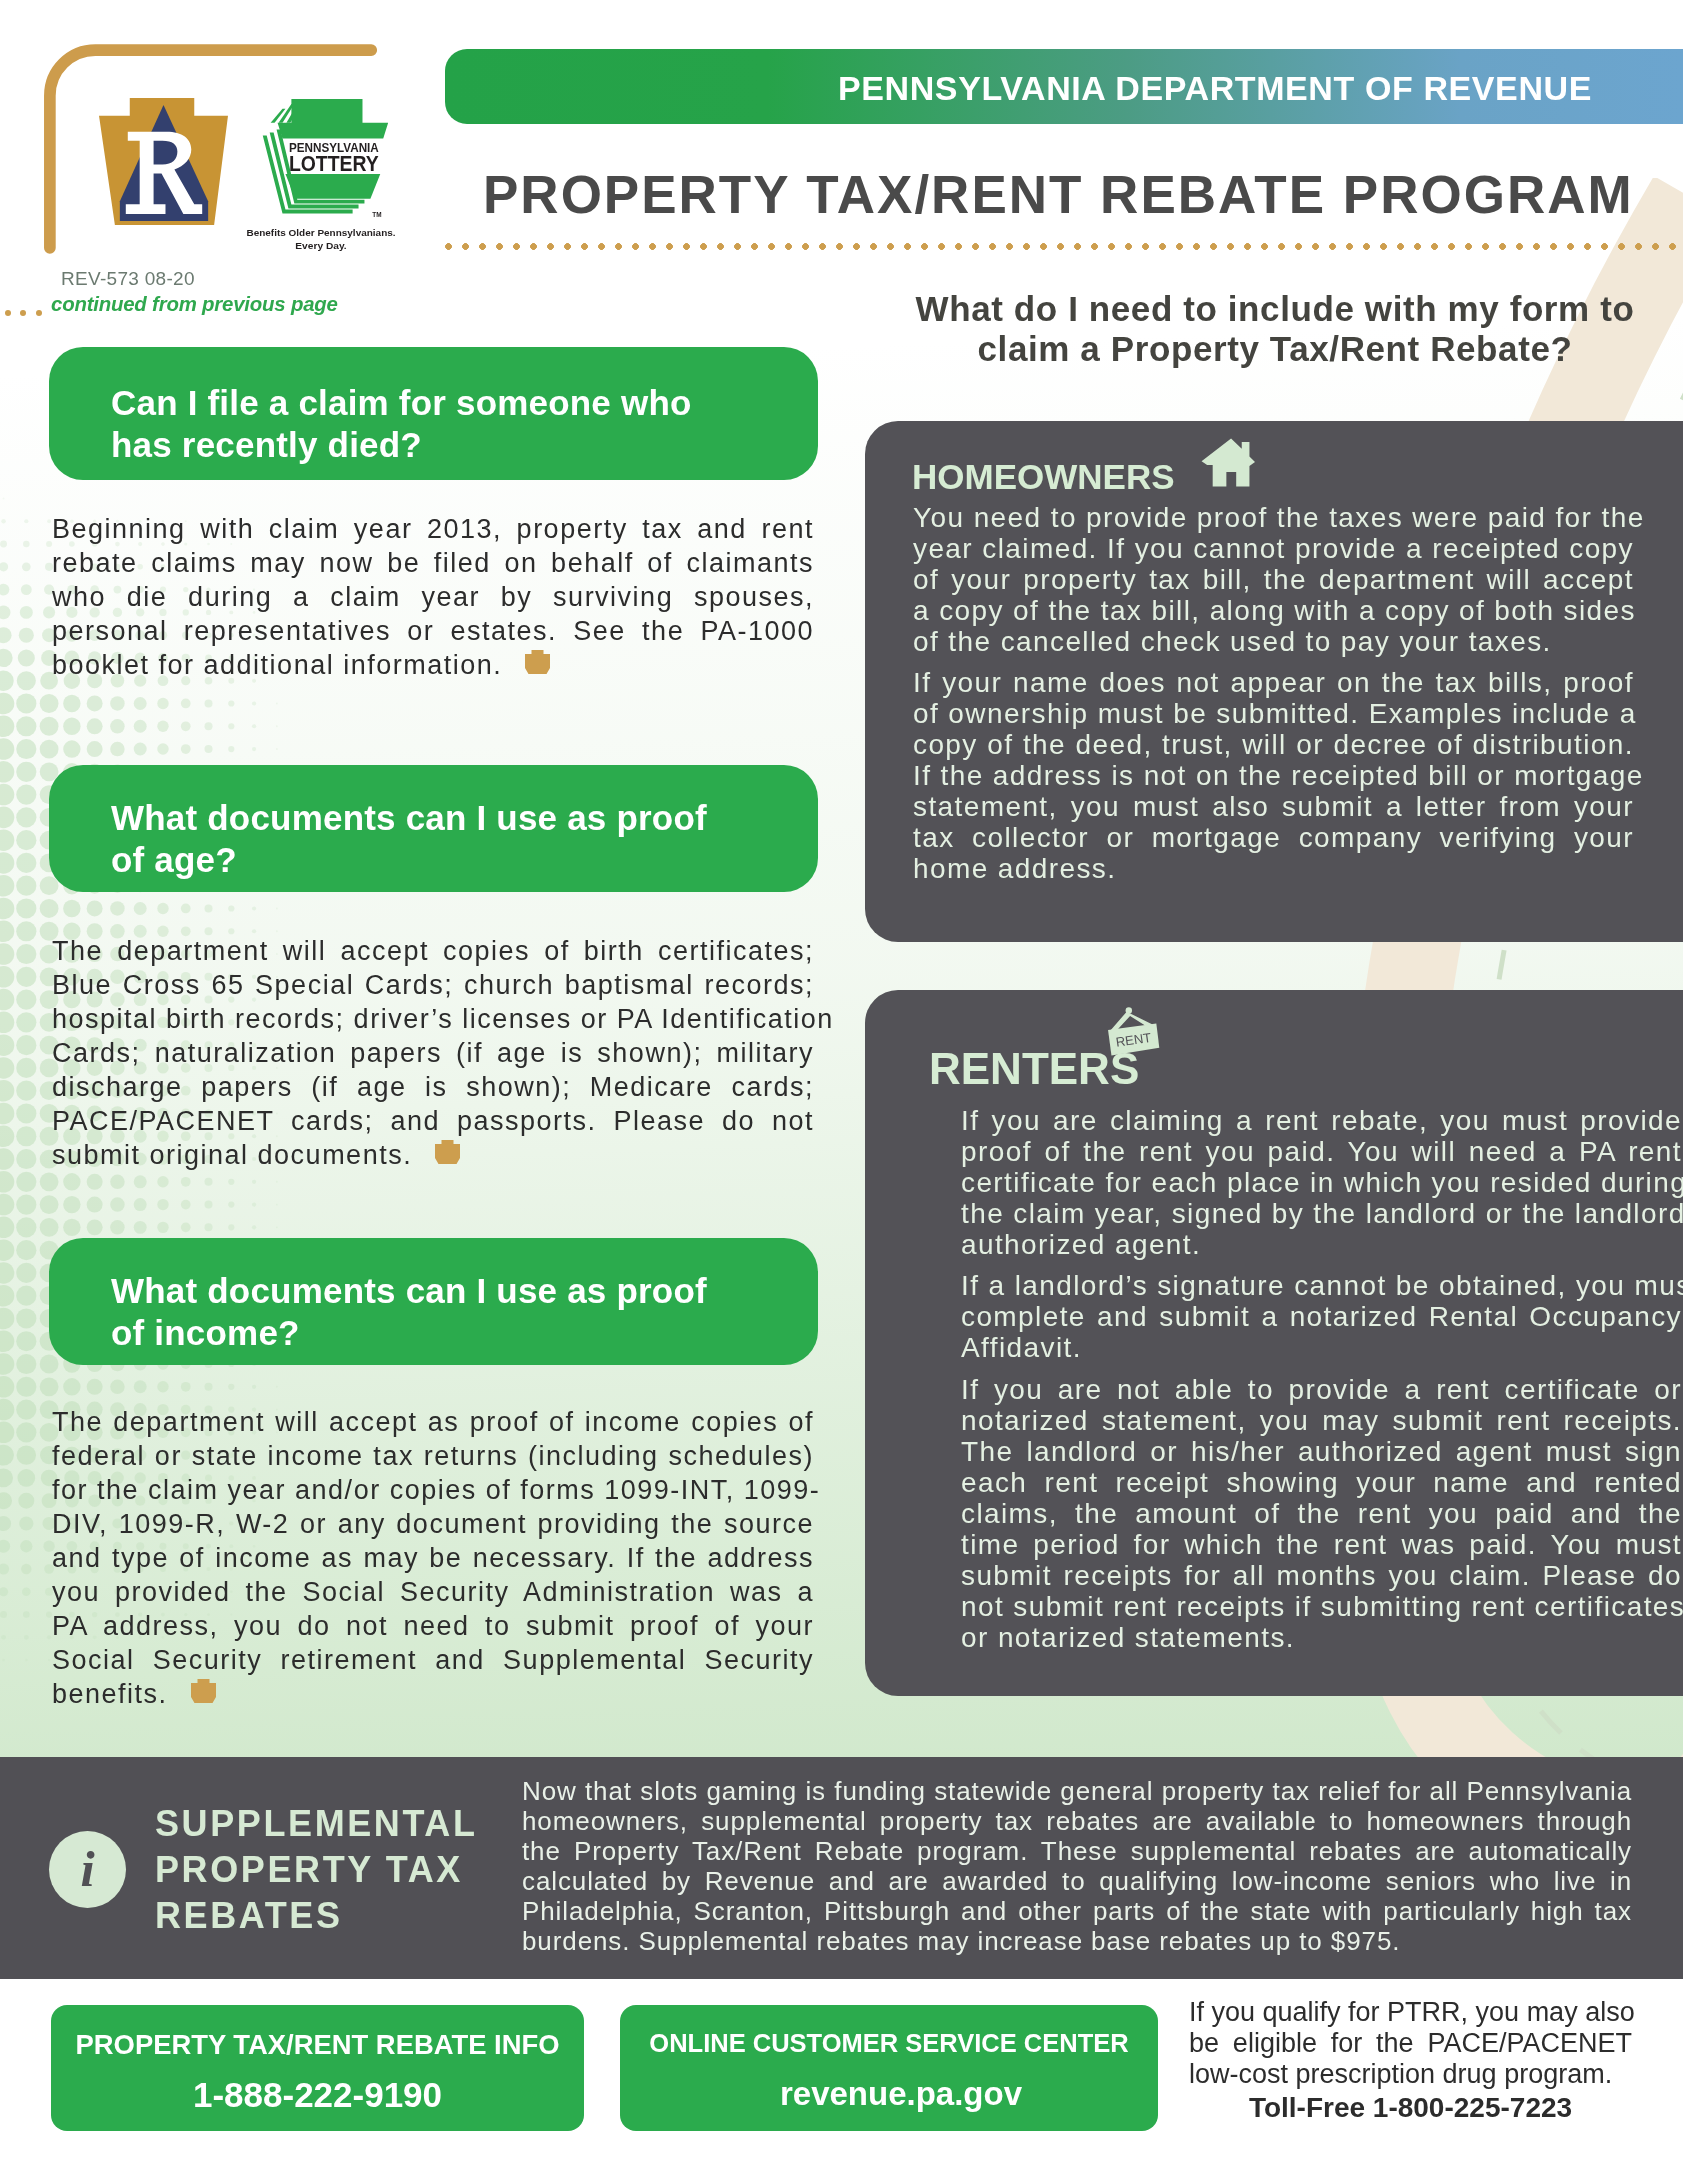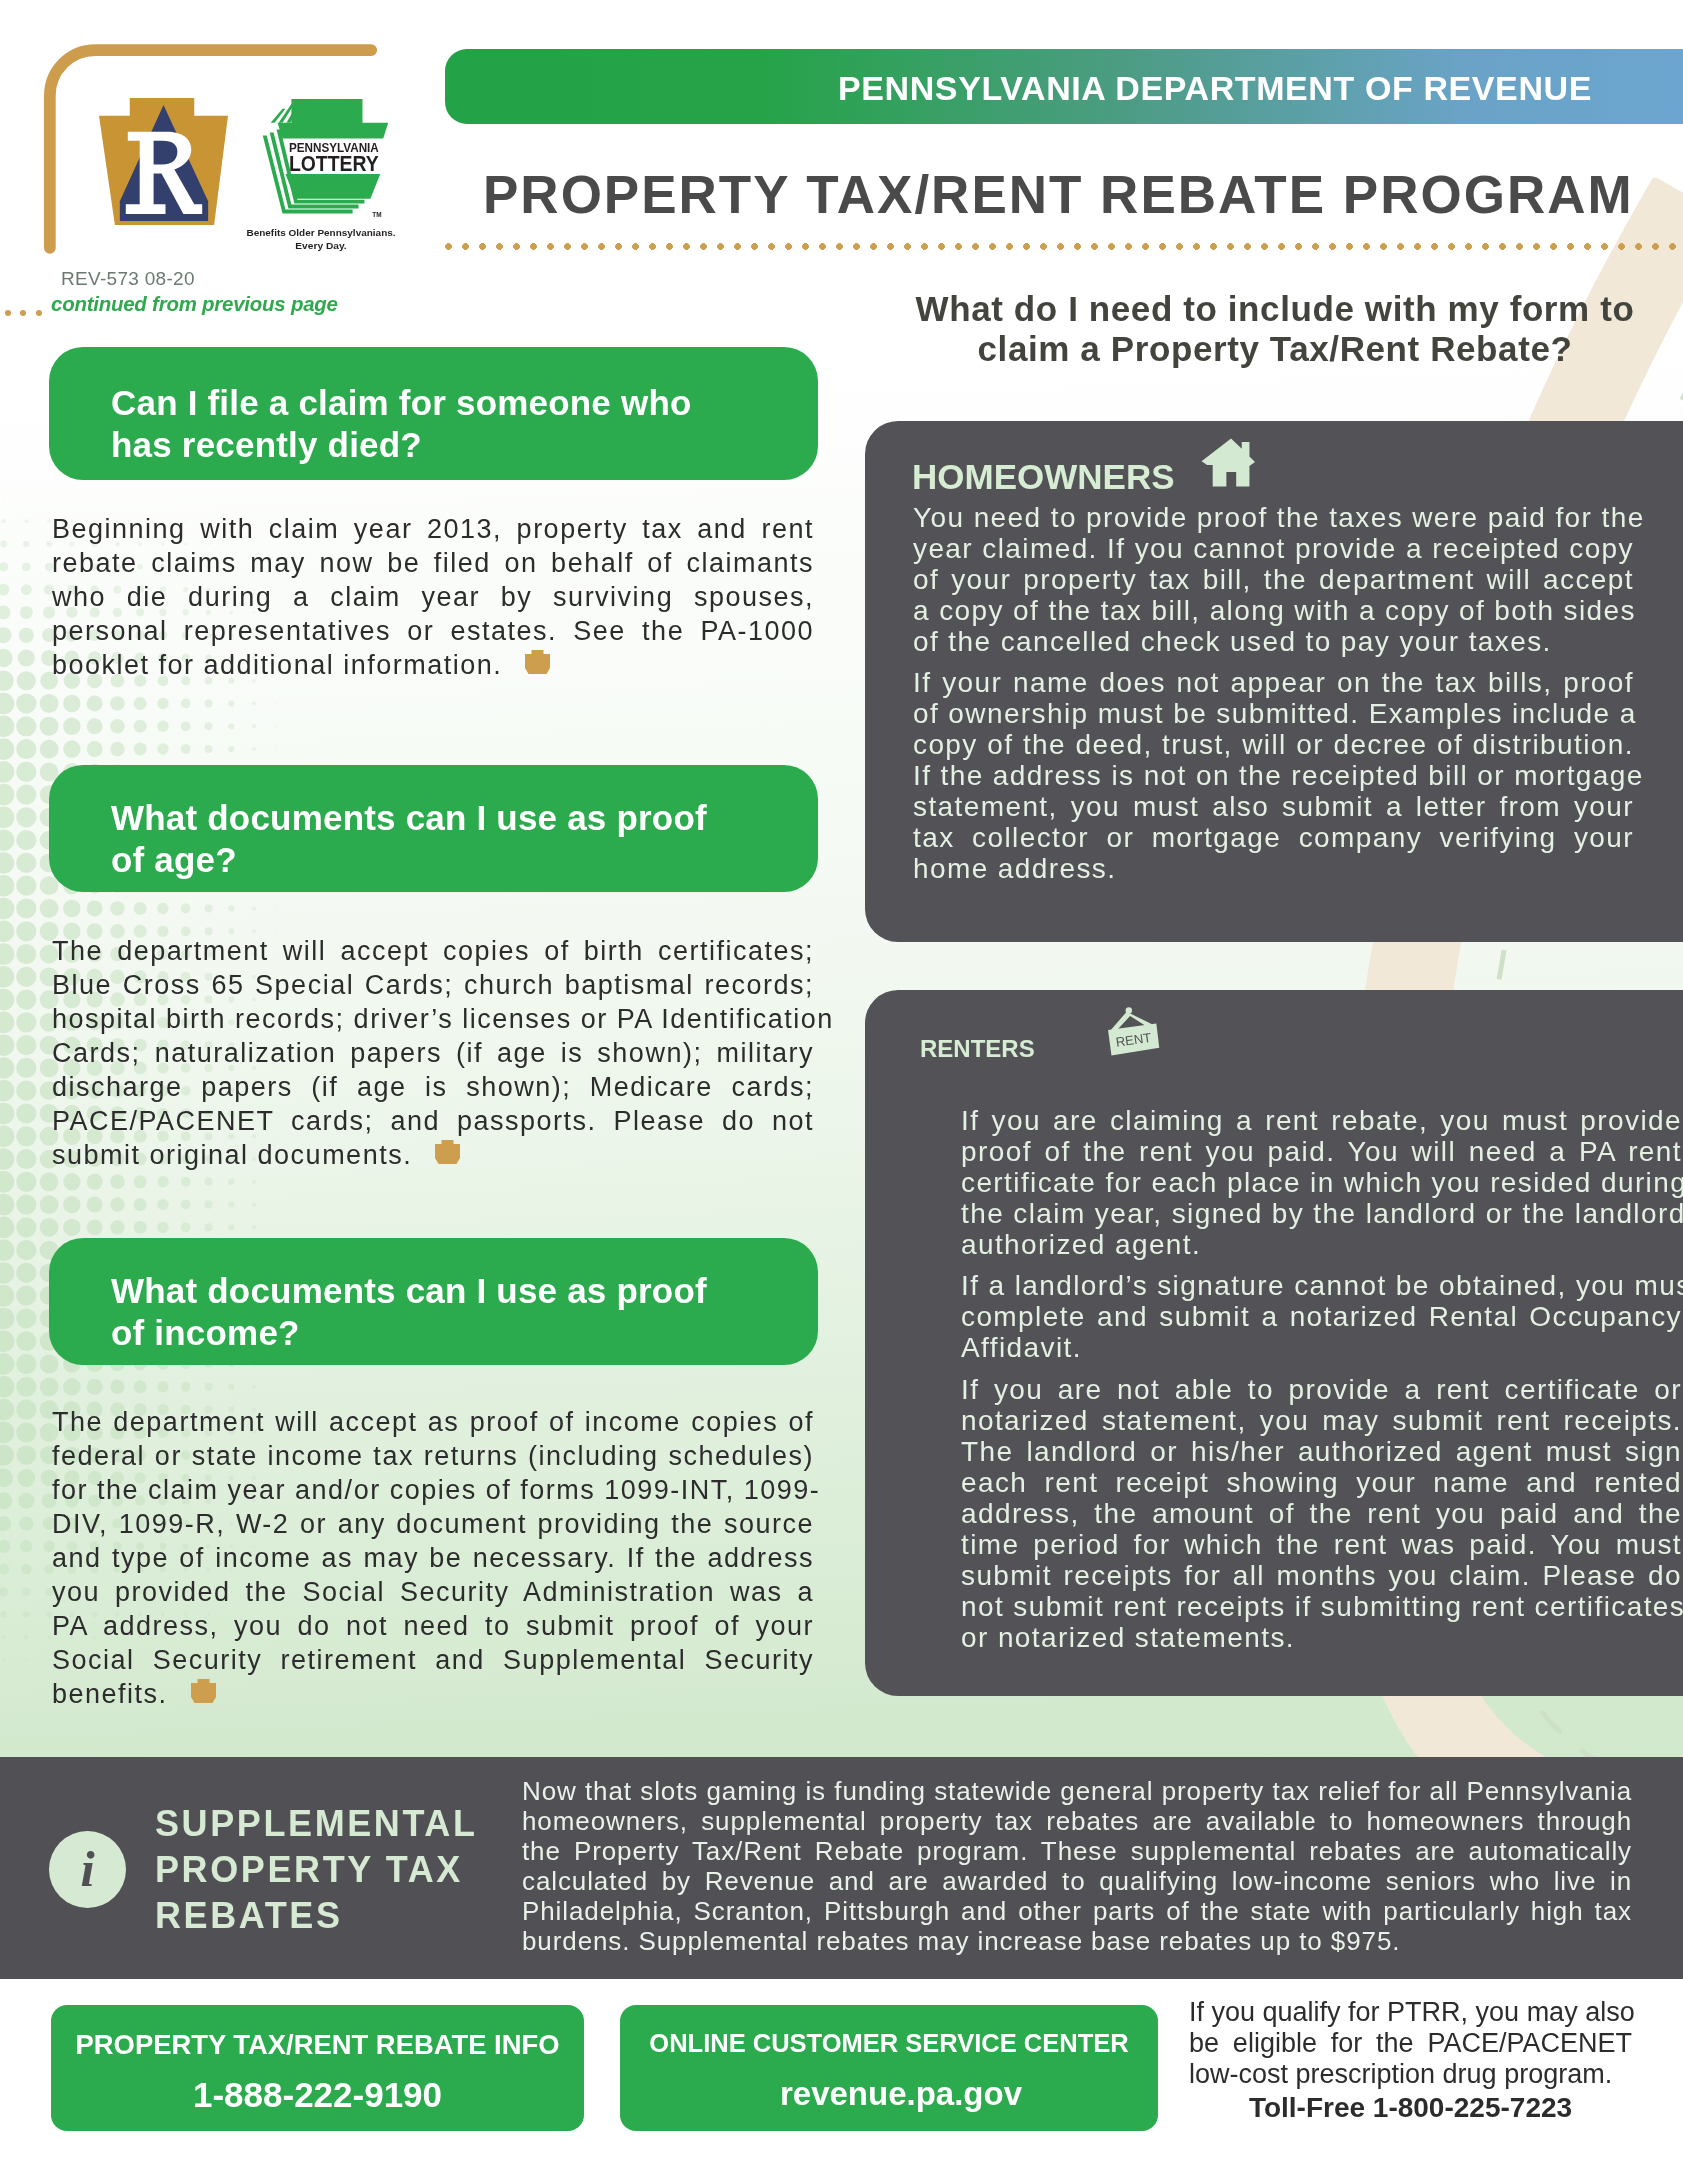--- a/index.html
+++ b/index.html
@@ -838,21 +838,21 @@
         <div class="pgap"></div>
         <span class="ln">If your name does not appear on the tax bills, proof</span>
         <span class="ln">of ownership must be submitted. Examples include a</span>
         <span class="ln">copy of the deed, trust, will or decree of distribution.</span>
         <span class="ln">If the address is not on the receipted bill or mortgage</span>
         <span class="ln">statement, you must also submit a letter from your</span>
         <span class="ln">tax collector or mortgage company verifying your</span>
         <span class="ln last">home address.</span>
       </div>
       <div class="card" style="top:990px;height:706px"></div>
-      <h3 class="card-h3" style="position:absolute;left:912px;top:1027px;z-index:4;margin:8px;font-size:24px;font-weight:700;letter-spacing:0px;color:#d6ecd3;">RENTERS</h3>
+      <h3 class="card-h3" style="position:absolute;left:912px;top:1027px;z-index:4;margin:17px;font-size:44px;font-weight:700;letter-spacing:0px;color:#d6ecd3;">RENTERS</h3>
       <div style="position:absolute;left:1100px;top:1005px;z-index:4;"><svg width="61" height="55" viewBox="0 0 72 62">
           <circle cx="34" cy="5" r="3.8" fill="#d4e9d1"></circle>
           <path d="M 31.5 6.5 L 11 30 L 17.5 31 L 35.5 11.5 L 57 25 L 62 21.5 Z" fill="#d4e9d1"></path>
           <path d="M 9.5 28 L 66.5 20.5 L 70 49 L 13.5 58 Z" fill="#d4e9d1"></path>
           <text x="40" y="45" font-family="Liberation Sans, sans-serif" font-size="15.5" font-weight="400" fill="#535257" text-anchor="middle" transform="rotate(-8 40 43)">RENT</text>
         </svg></div>
       <div class="cardtxt" style="top:1105px;z-index:4;margin-left:48px;">
         <span class="ln">If you are claiming a rent rebate, you must provide</span>
         <span class="ln">proof of the rent you paid. You will need a PA rent</span>
         <span class="ln">certificate for each place in which you resided during</span>
@@ -860,21 +860,21 @@
         <span class="ln last">authorized agent.</span>
         <div class="pgap"></div>
         <span class="ln">If a landlord’s signature cannot be obtained, you must</span>
         <span class="ln">complete and submit a notarized Rental Occupancy</span>
         <span class="ln last">Affidavit.</span>
         <div class="pgap"></div>
         <span class="ln">If you are not able to provide a rent certificate or</span>
         <span class="ln">notarized statement, you may submit rent receipts.</span>
         <span class="ln">The landlord or his/her authorized agent must sign</span>
         <span class="ln">each rent receipt showing your name and rented</span>
-        <span class="ln">address, the amount of the rent you paid and the</span>
+        <span class="ln">claims, the amount of the rent you paid and the</span>
         <span class="ln">time period for which the rent was paid. You must</span>
         <span class="ln">submit receipts for all months you claim. Please do</span>
         <span class="ln">not submit rent receipts if submitting rent certificates</span>
         <span class="ln last">or notarized statements.</span>
       </div>
     </div>
 
   <div class="supp">
     <div class="supp-icon">
         <b>i</b>

